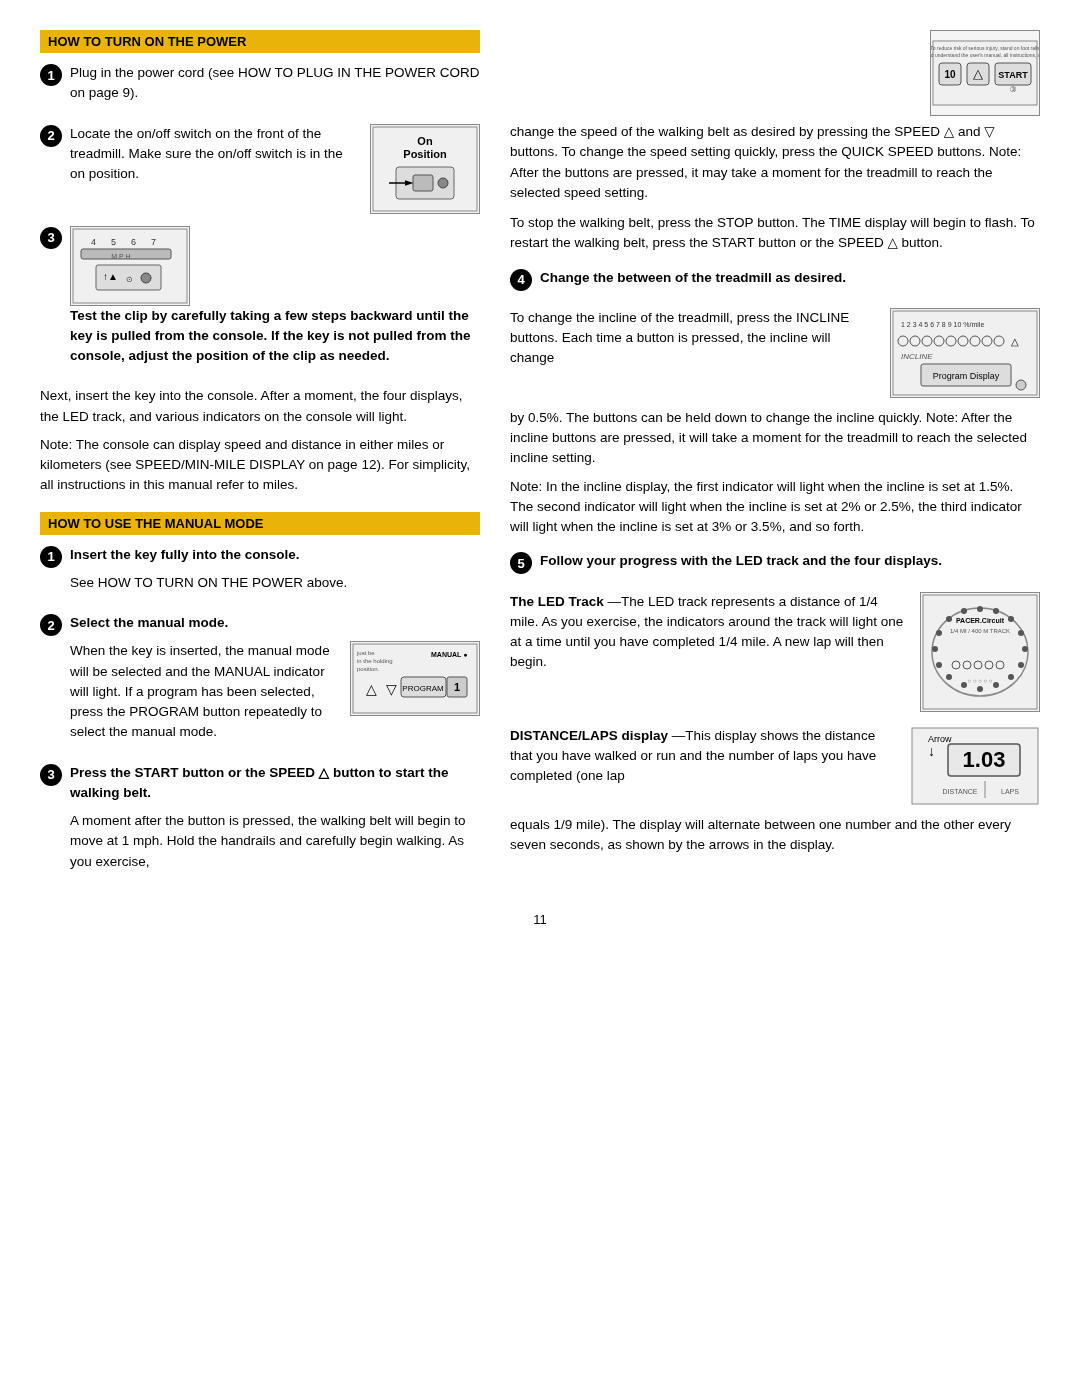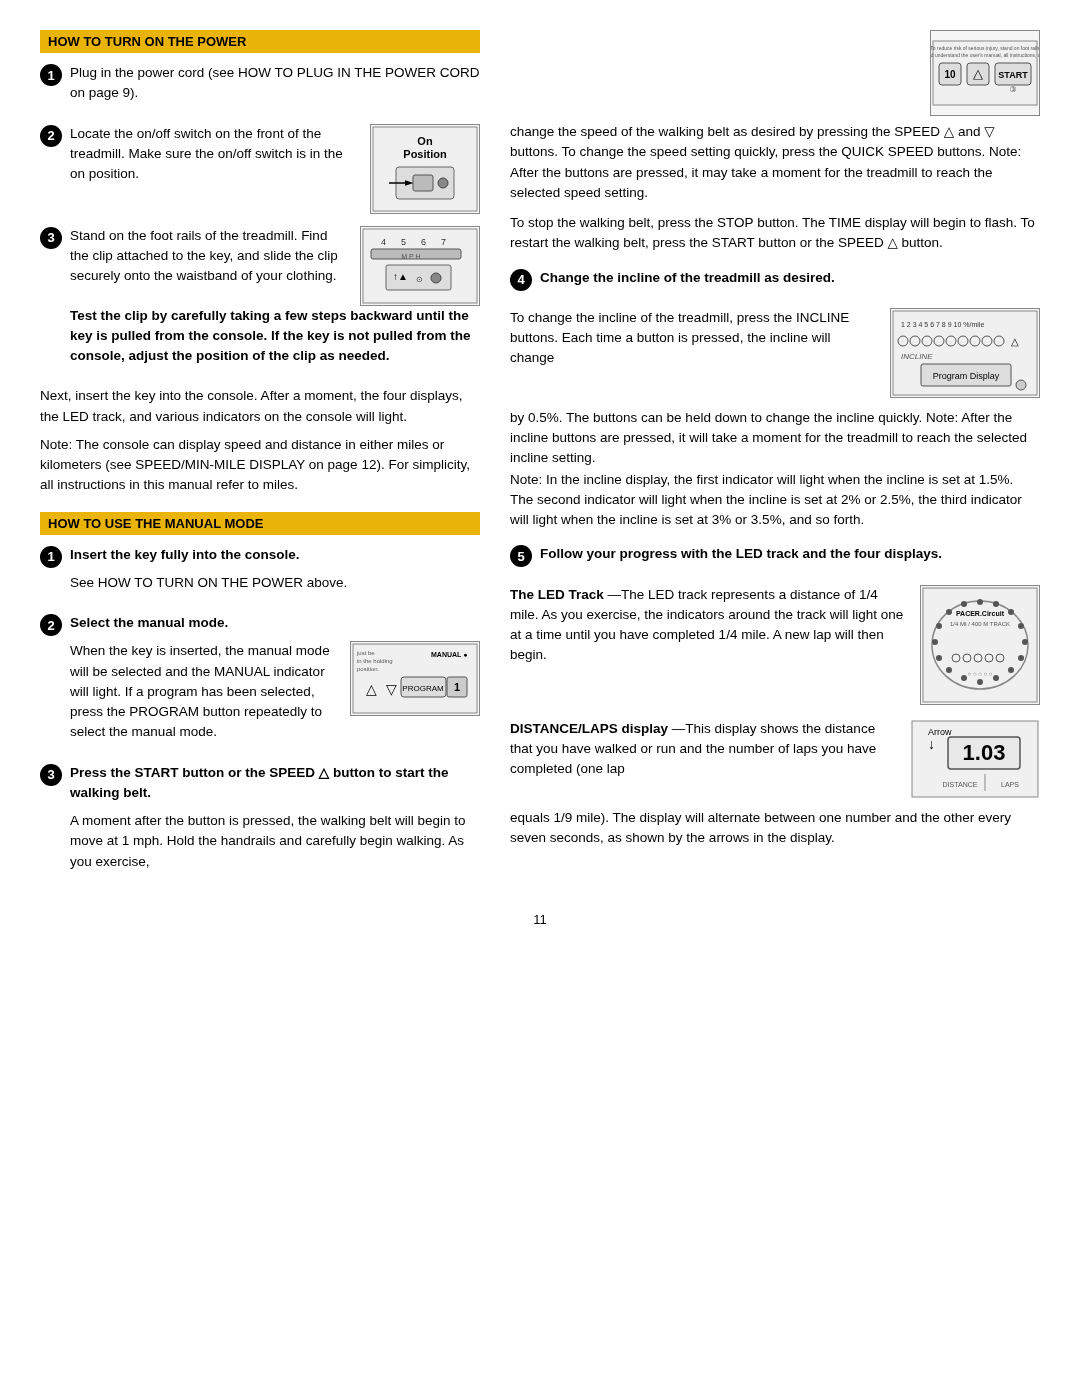--- a/index.html
+++ b/index.html
@@ -154,23 +154,20 @@
             </svg>
           </div>
         </div>
       </div>
     </div>
 
     <div class="step-block">
       <div class="step-num">3</div>
       <div class="step-content">
         <div class="step-inline">
-          <div class="step-text">
-            <p>Stand on the foot rails of the treadmill. Find the clip attached to the key, and slide the clip securely onto the waistband of your clothing.</p>
-          </div>
 
           <div class="illustration-box illus-key">
             <svg width="118" height="78" viewBox="0 0 118 78">
               <rect x="2" y="2" width="114" height="74" fill="#f0f0f0" stroke="#888" stroke-width="1"></rect>
 
               <text x="20" y="18" font-size="9" fill="#333">4</text>
               <text x="40" y="18" font-size="9" fill="#333">5</text>
               <text x="60" y="18" font-size="9" fill="#333">6</text>
               <text x="80" y="18" font-size="9" fill="#333">7</text>
 
@@ -270,21 +267,21 @@
         </svg>
       </div>
     </div>
 
     <p style="margin-bottom:10px;line-height:1.5;">change the speed of the walking belt as desired by pressing the SPEED △ and ▽ buttons. To change the speed setting quickly, press the QUICK SPEED buttons. Note: After the buttons are pressed, it may take a moment for the treadmill to reach the selected speed setting.</p>
     <p style="margin-bottom:14px;line-height:1.5;">To stop the walking belt, press the STOP button. The TIME display will begin to flash. To restart the walking belt, press the START button or the SPEED △ button.</p>
 
     <div class="step-block">
       <div class="step-num">4</div>
       <div class="step-content">
-        <p><b>Change the incline of the treadmill as desired.</b></p>
+        <p><b>Change the between of the treadmill as desired.</b></p>
       </div>
     </div>
 
     <div style="display:flex; gap:21px; margin-bottom:10px;">
       <div class="step-text">
         <p style="line-height:1.5;">To change the incline of the treadmill, press the INCLINE buttons. Each time a button is pressed, the incline will change</p>
       </div>
       <div class="illustration-box illus-incline">
         <svg width="148" height="88" viewBox="0 0 148 88">
           <rect x="2" y="2" width="144" height="84" fill="#f0f0f0" stroke="#888" stroke-width="1"></rect>
@@ -308,21 +305,21 @@
           <text x="10" y="50" font-size="8" font-style="italic" fill="#555">INCLINE</text>
 
           <rect x="30" y="55" width="90" height="22" rx="2" fill="#ddd" stroke="#555" stroke-width="1"></rect>
           <text x="75" y="70" text-anchor="middle" font-size="9" fill="#000">Program Display</text>
 
           <circle cx="130" cy="76" r="5" fill="#ccc" stroke="#555" stroke-width="1"></circle>
         </svg>
       </div>
     </div>
 
-    <p style="margin-bottom:1px;line-height:1.5;">by 0.5%. The buttons can be held down to change the incline quickly. Note: After the incline buttons are pressed, it will take a moment for the treadmill to reach the selected incline setting.</p>
+    <p style="margin-bottom:8px;line-height:1.5;">by 0.5%. The buttons can be held down to change the incline quickly. Note: After the incline buttons are pressed, it will take a moment for the treadmill to reach the selected incline setting.</p>
     <p style="margin-bottom:14px;line-height:1.5;">Note: In the incline display, the first indicator will light when the incline is set at 1.5%. The second indicator will light when the incline is set at 2% or 2.5%, the third indicator will light when the incline is set at 3% or 3.5%, and so forth.</p>
 
     <div class="step-block">
       <div class="step-num">5</div>
       <div class="step-content">
         <p><b>Follow your progress with the LED track and the four displays.</b></p>
       </div>
     </div>
 
     <div style="display:flex; gap:12px; margin-bottom:14px;">

